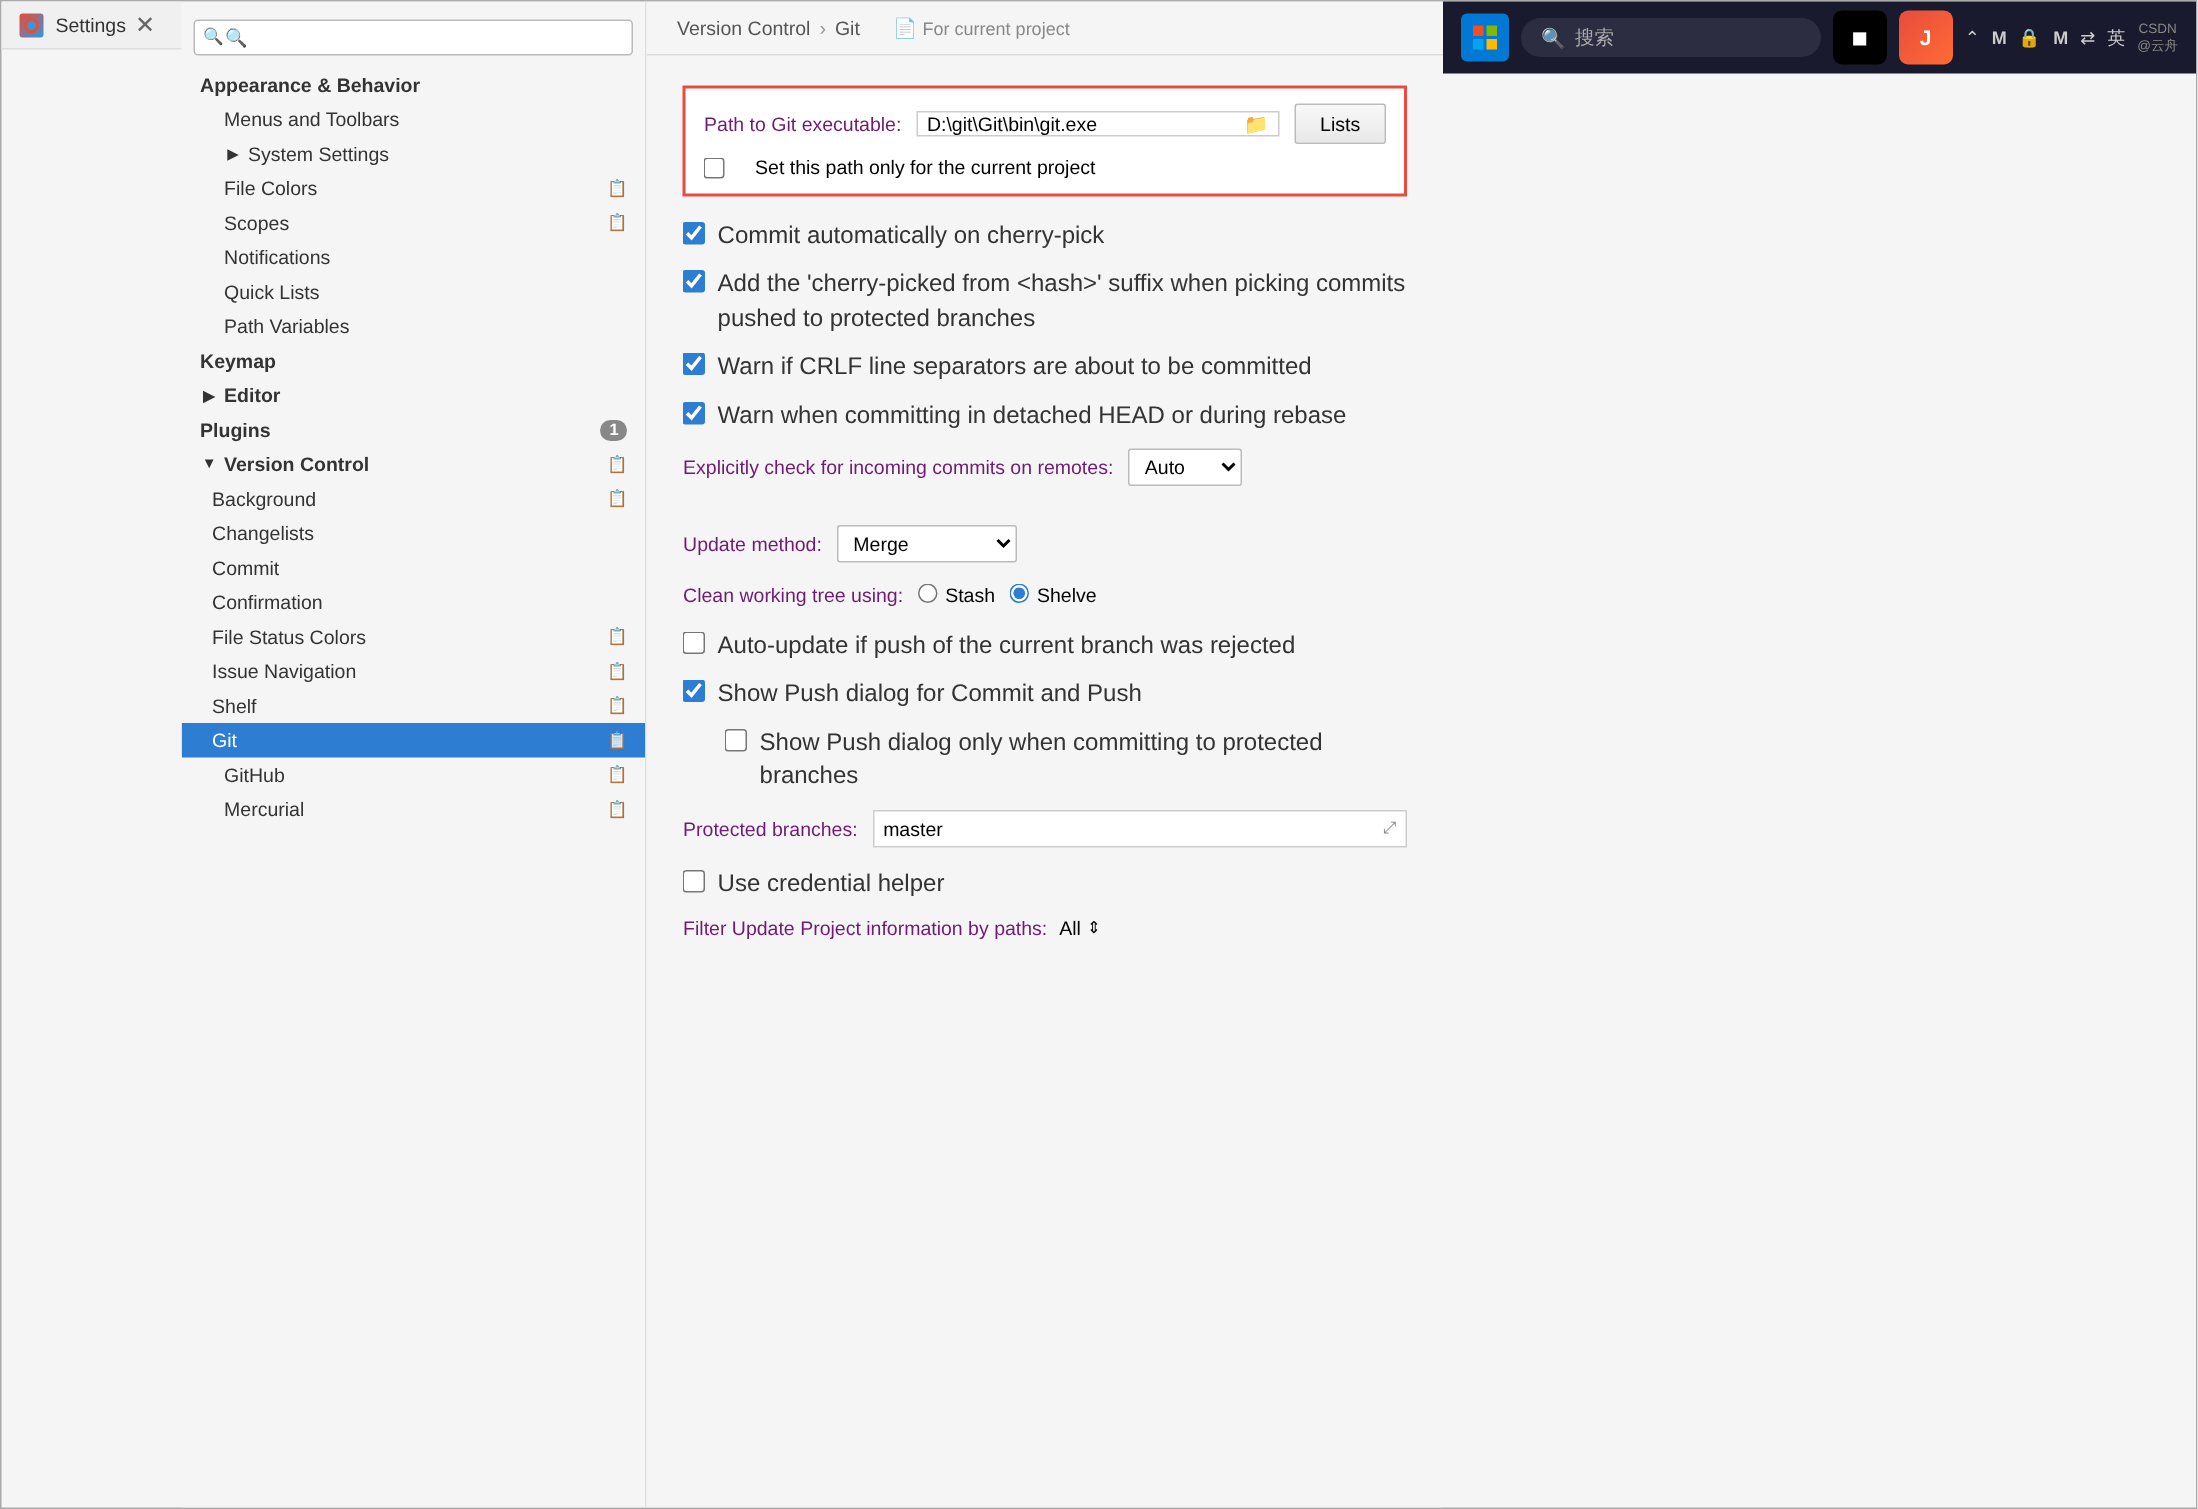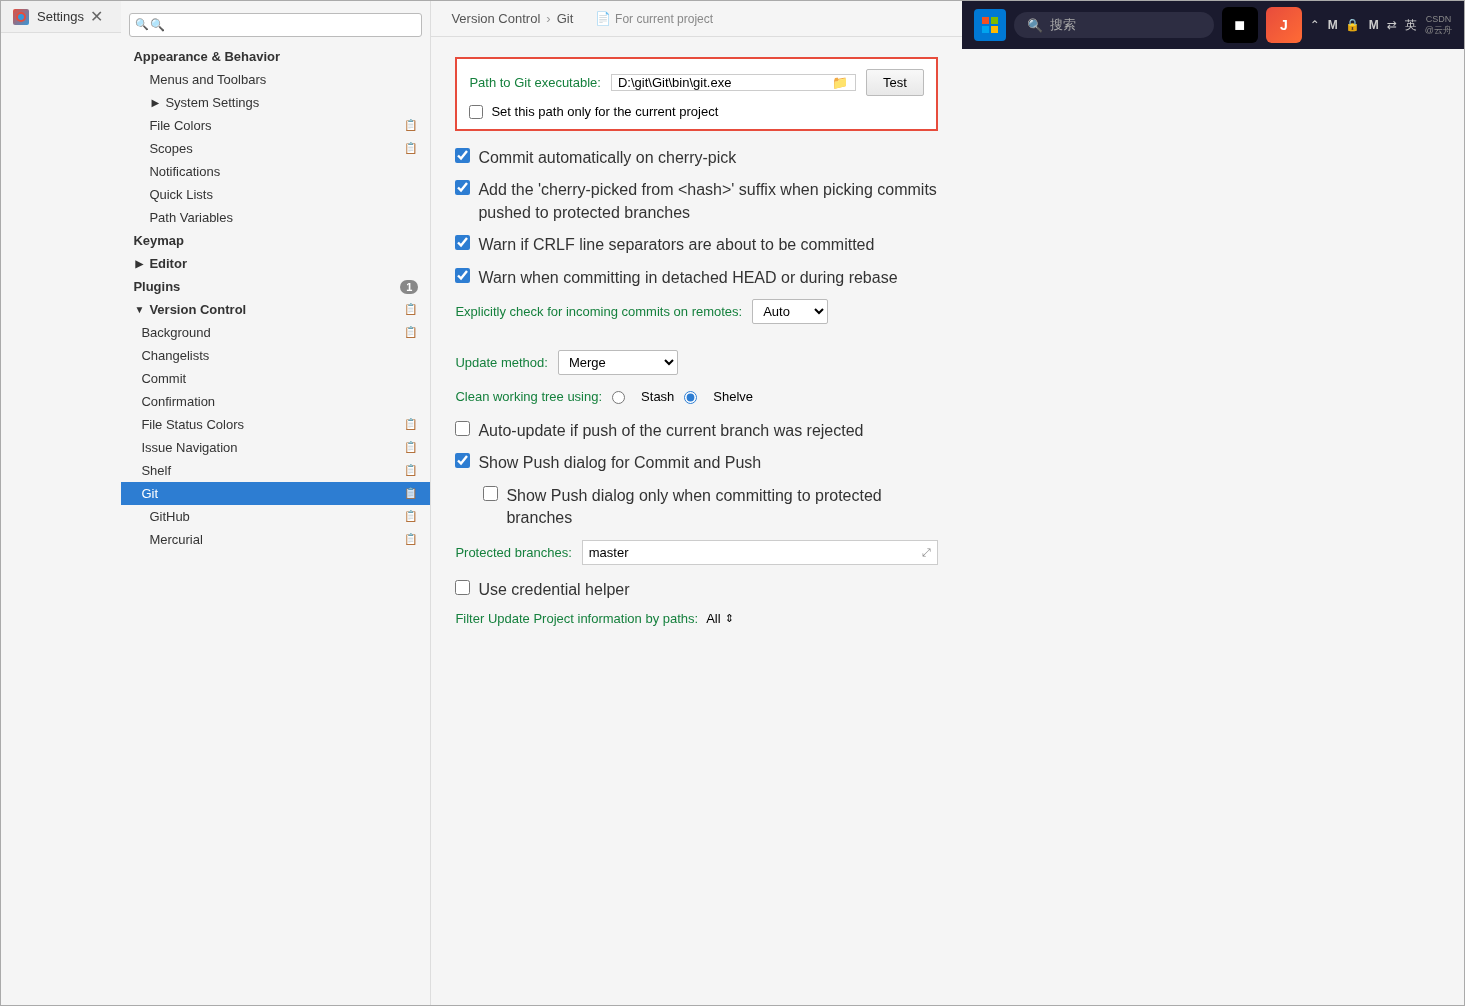--- a/index.html
+++ b/index.html
@@ -174,21 +174,21 @@
 
     
     .setting-row {
       display: flex;
       align-items: center;
       margin-bottom: 14px;
       gap: 10px;
     }
 
     .setting-label {
-      color: #15803d;
+      color: #701a75;
       font-size: 13px;
       white-space: nowrap;
     }
 
     
     .git-path-section {
       border: 2px solid #e74c3c;
       padding: 10px 12px;
       margin-bottom: 16px;
       background: white;
@@ -224,21 +224,21 @@
       background: linear-gradient(to bottom, #f8f8f8, #e8e8e8);
       cursor: pointer;
       font-size: 13px;
       border-radius: 2px;
       white-space: nowrap;
     }
 
     .current-project-row {
       display: flex;
       align-items: center;
-      gap: 8px;
+      gap: 20px;
     }
     .checkbox-small {
       width: 14px;
       height: 14px;
     }
 
     
     .checkbox-row {
       display: flex;
       align-items: flex-start;
@@ -262,22 +262,22 @@
       display: flex;
       align-items: center;
       margin-bottom: 16px;
       gap: 10px;
     }
     .radio-row input[type="radio"] {
       accent-color: #2d7dd2;
     }
     .radio-option {
       display: flex;
-      align-items: flex-end;
-      gap: 16px;
+      align-items: flex-start;
+      gap: 5px;
     }
 
     
     select {
       padding: 3px 6px;
       border: 1px solid #bbb;
       border-radius: 2px;
       font-size: 13px;
       background: white;
       cursor: pointer;
@@ -503,21 +503,21 @@
 
       <div class="settings-content">
 
         <div class="git-path-section">
           <div class="git-path-row">
             <span class="setting-label">Path to Git executable:</span>
             <div class="git-path-input-wrap">
               <input class="git-path-input" type="text" value="D:\git\Git\bin\git.exe" style="">
               <span class="git-path-folder-icon">📁</span>
             </div>
-            <button class="test-button">Test</button>
+            <button class="test-button">Lists</button>
           </div>
           <div class="current-project-row">
             <input type="checkbox" class="checkbox-small" style="">
             <span>Set this path only for the current project</span>
           </div>
         </div>
 
         <div class="checkbox-row">
           <input type="checkbox" checked="" style="">
           <span class="row-label">Commit automatically on cherry-pick</span>

